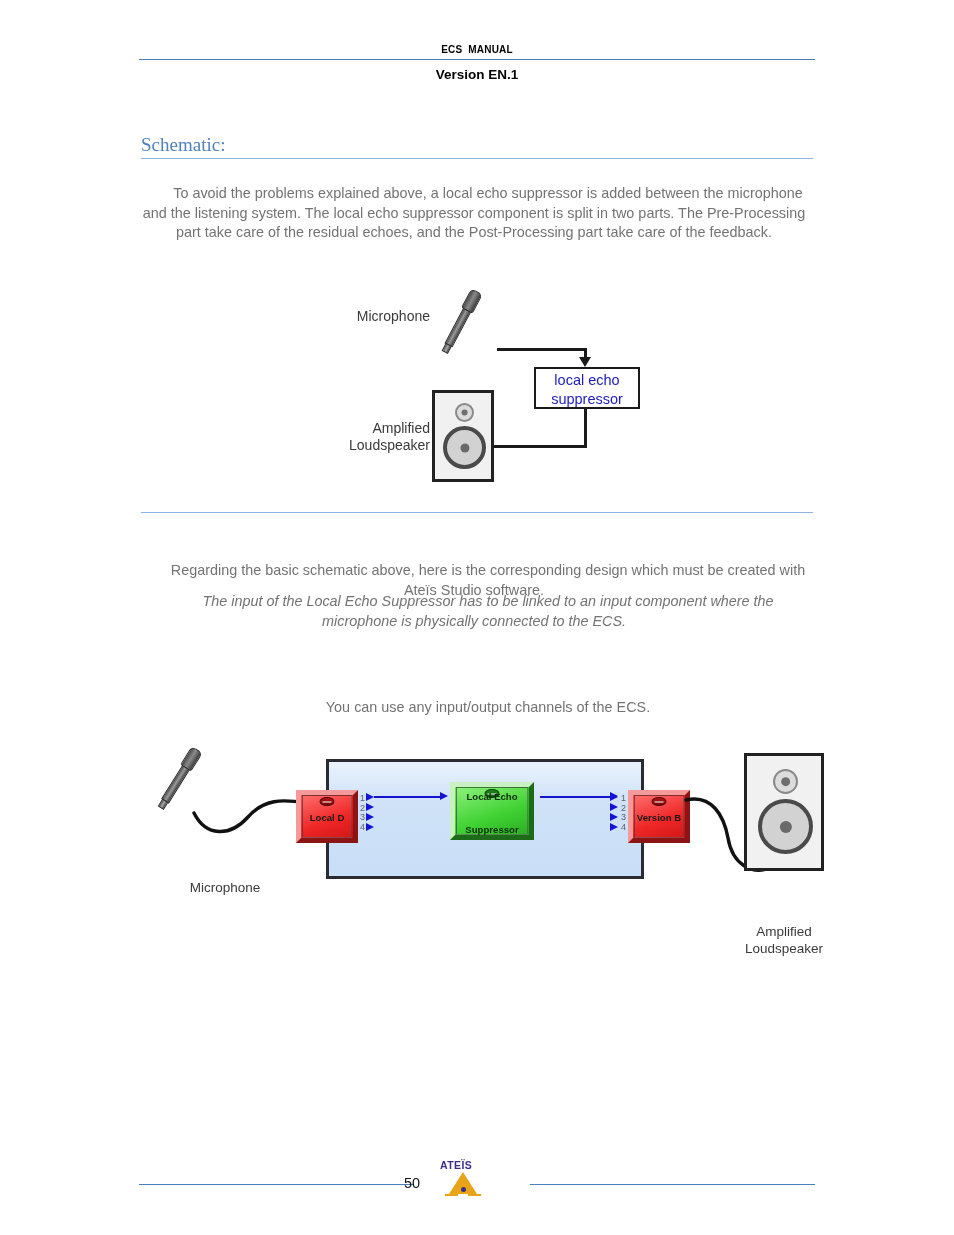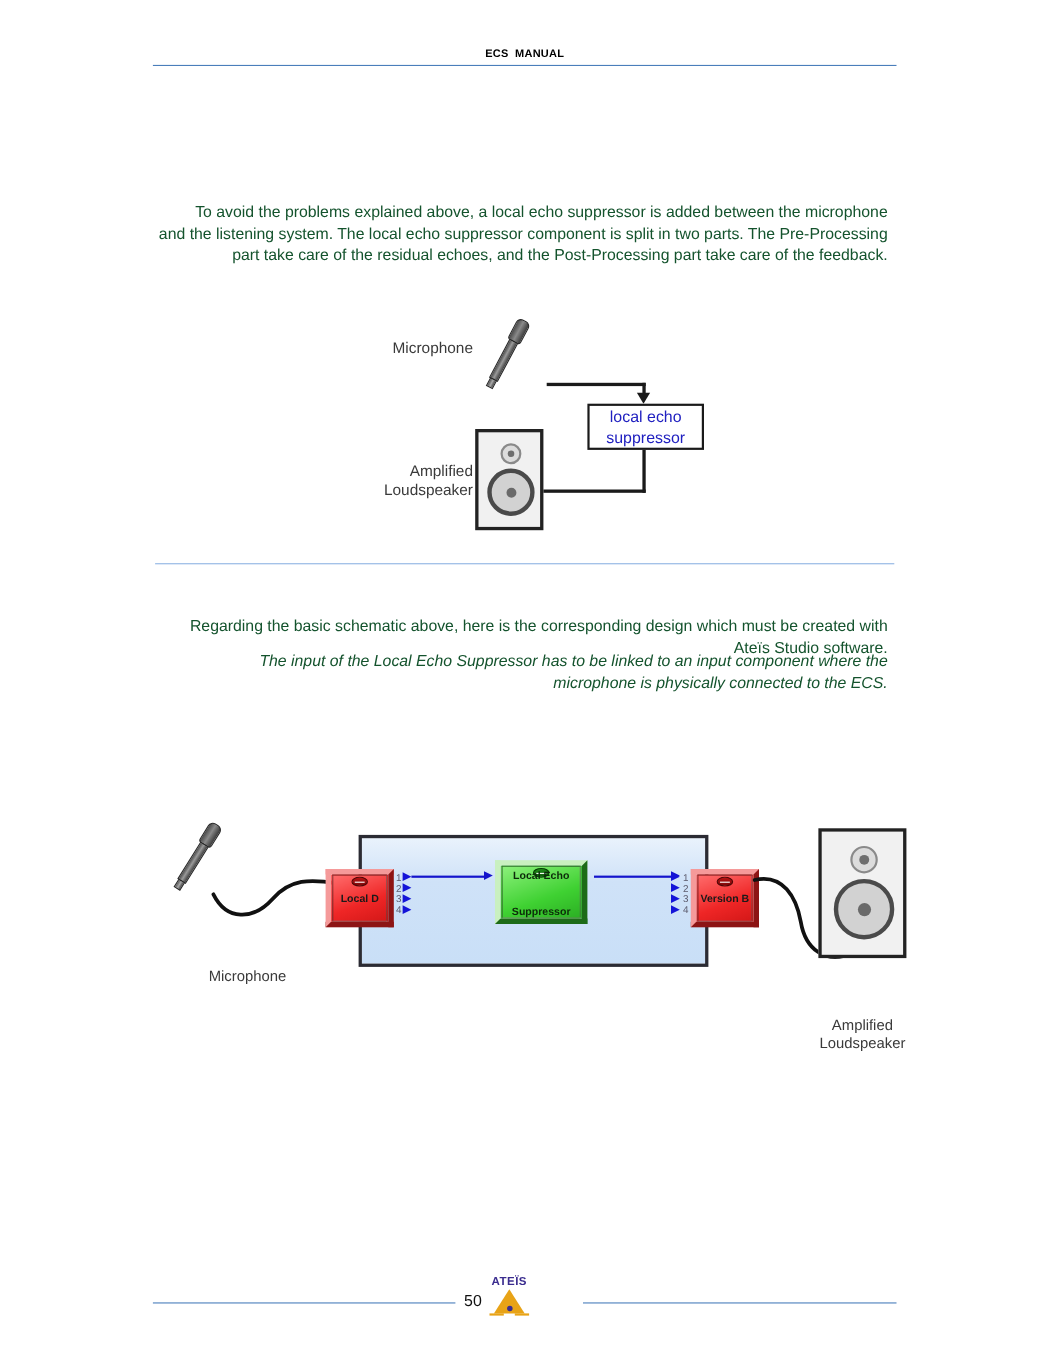--- a/index.html
+++ b/index.html
@@ -68,22 +68,22 @@
   }
 
   
   .para {
     position: absolute;
     left: 141px;
     width: 666px;
     font-family: "Liberation Sans", sans-serif;
     font-size: 14.4px;
     line-height: 19.6px;
-    color: #14532d;
-    text-align: right;
+    color: #737373;
+    text-align: center;
   }
   .para .ind {
     display: inline-block;
     width: 28px;
   }
   .u-line { }
 
   
   #diagram1 {
     position: absolute;
@@ -350,37 +350,36 @@
     height: 0;
     border-bottom: 1.2px solid #4A7EBB;
   }
   #ftr-rule-left  { left: 139px; width: 275px; }
   #ftr-rule-right { left: 530px; width: 285px; }
   #page-number {
     position: absolute;
     left: 404px;
     top: 15px;
     width: 34px;
-    text-align: right;
     font-family: "Liberation Sans", sans-serif;
     font-size: 14.5px;
     color: #111111;
   }
   #logo {
     position: absolute;
     left: 440px;
     top: -1px;
     width: 46px;
     height: 44px;
   }
   #logo-word {
     position: absolute;
     left: 0; top: 0;
     width: 46px;
-    text-align: center;
+    text-align: left;
     font-family: "Liberation Sans", sans-serif;
     font-size: 10.5px;
     font-weight: bold;
     color: #3B2D8F;
     letter-spacing: 0.4px;
   }
   #logo-tri {
     position: absolute;
     left: 9px; top: 13px;
     width: 0; height: 0;
@@ -405,22 +404,27 @@
   #logo-base-r { left: 28px; width: 13px; }
 </style>
 </head>
 <body>
 
 <div id="page">
 
   <div id="header">
     <div class="hdr-title">ECS  MANUAL</div>
     <div class="hdr-rule"></div>
+    <div class="hdr-sub">Version EN.1</div>
   </div>
 
+  <div class="section-head" style="top:134px;">
+    <div class="sh-text">Schematic:</div>
+    <div class="sh-rule"></div>
+  </div>
 
   <div class="para" style="top:184px;"><span class="ind"></span><span>To avoid the problems explained above, a local echo suppressor is added between the microphone and the listening system. The local echo suppressor component is split in two parts. The Pre-Processing part take care of the residual echoes, and the Post-Processing part take care of the feedback.</span></div>
 
   <div id="diagram1">
 
     <div class="d1-label" id="d1-mic-label">Microphone</div>
     <div class="d1-label" id="d1-spk-label" style="white-space: pre;">Amplified
 Loudspeaker</div>
 
     <div class="mic" style="left:124px; top:8px; width:16px; height:70px; transform:rotate(28deg);">
@@ -454,20 +458,21 @@
 
   <div class="section-head" style="top:510px;">
     <div class="sh-rule"></div>
   </div>
 
   <div class="para" style="top:561px;"><span class="ind"></span><span>Regarding the basic schematic above, here is the corresponding design which must be created with </span><span class="u-line">Ateïs Studio software</span><span>.</span></div>
 
   <div class="para" style="top:592px;font-style:italic;"><span class="ind"></span><span>The input of the Local Echo Suppressor has to be linked to an input component where the microphone is physically connected to the ECS.</span></div>
 
 
+  <div class="para" style="top:698px;"><span class="ind"></span><span>You can use any input/output channels of the ECS.</span></div>
 
   <div id="diagram2">
 
     <div class="d2-label" id="ecs-title">ECS</div>
 
     <div class="mic" style="left:12px; top:10px; width:16px; height:70px; transform:rotate(32deg);">
       <div class="mic-head"></div>
       <div class="mic-body"></div>
       <div class="mic-tip"></div>
     </div>

